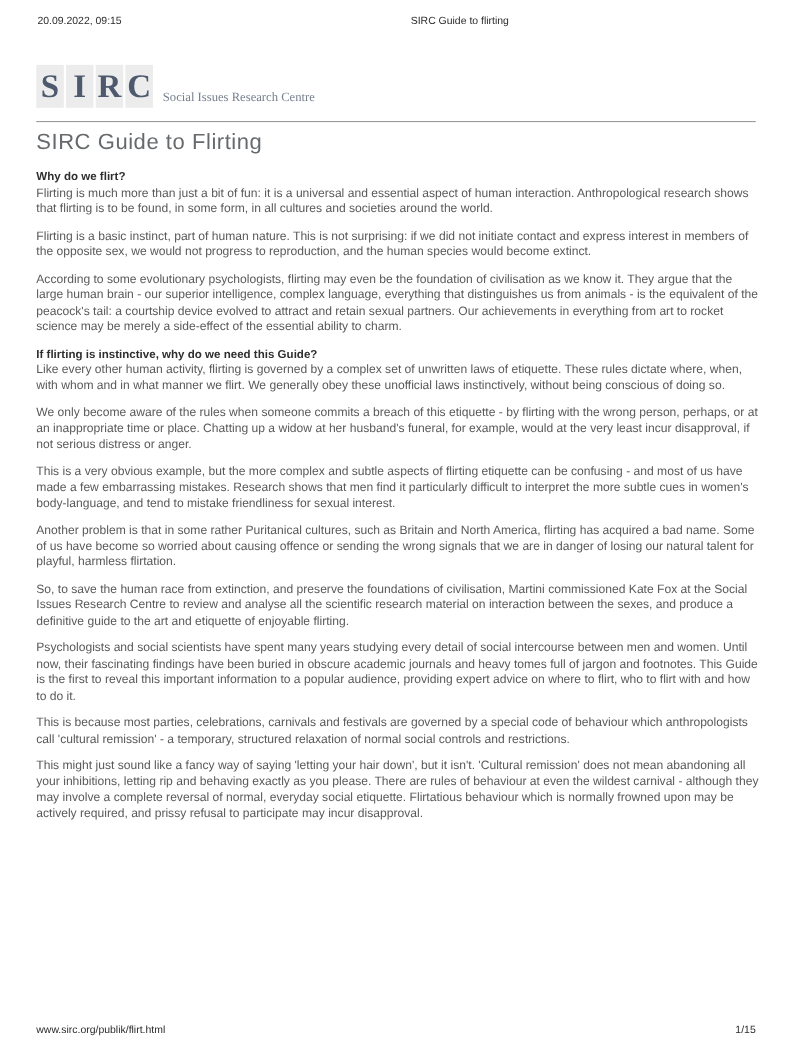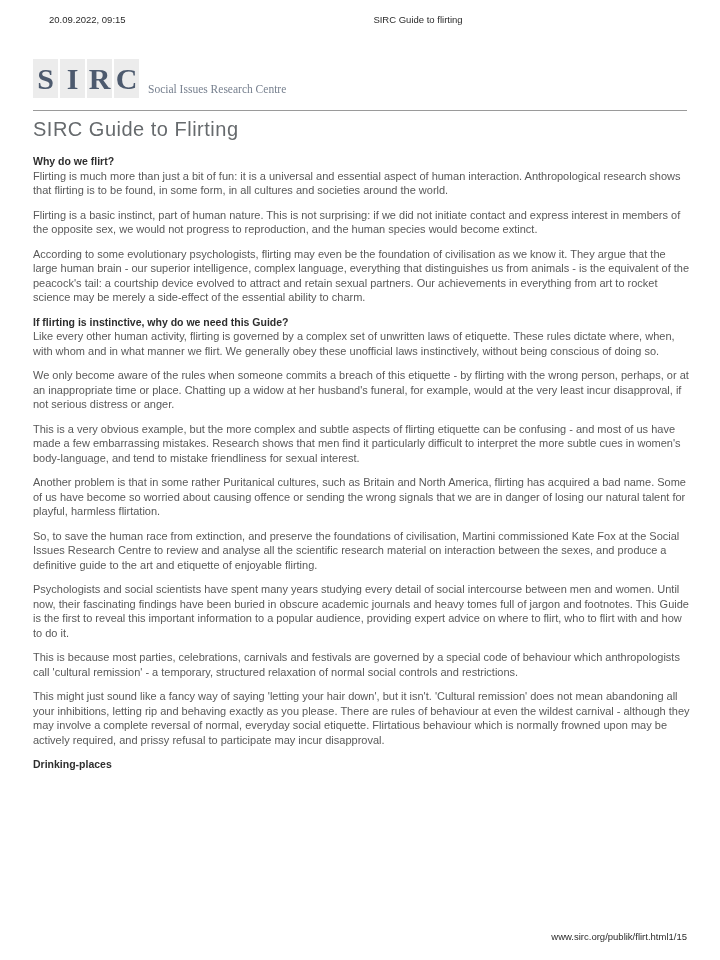--- a/index.html
+++ b/index.html
@@ -16,21 +16,21 @@
   body{
     width:720px;height:960px;background:#ffffff;overflow:hidden;
     font-family:"Liberation Sans", sans-serif;
     -webkit-font-smoothing:antialiased;
   }
   .page{position:relative;width:720px;height:960px;background:#fff;}
 
   
   .print-header{position:absolute;top:14px;left:33px;right:33px;height:14px;
     font-size:9.5px;color:var(--meta-text);}
-  .ph-date{position:absolute;left:16px;top:0;}
+  .ph-date{position:absolute;left:1px;top:0;}
   .ph-title{position:absolute;left:385px;top:0;transform:translateX(-50%);white-space:nowrap;}
 
   
   .logo{position:absolute;top:47px;left:33px;display:flex;align-items:flex-end;}
   .logo-letters{display:flex;gap:2px;}
   .logo-block{width:25px;height:39px;background:var(--logo-block-bg);
     color:var(--logo-navy);font-family:"Liberation Serif", serif;font-weight:bold;
     font-size:30px;line-height:39px;text-align:center;}
   .logo-tagline{font-family:"Liberation Serif", serif;font-size:11.5px;
     color:var(--tagline);margin-left:9px;margin-bottom:3px;white-space:nowrap;margin-top:36px;}
@@ -42,21 +42,21 @@
   .doc-title{font-size:20px;line-height:24px;font-weight:normal;color:#666a6d;
     letter-spacing:0.5px;margin:0 0 13px 0;}
   .doc-subtitle{font-size:11px;line-height:15px;font-weight:bold;font-style:italic;
     color:#1f1f1f;margin:0 0 10px 0;}
   .block{margin:0 0 10px 0;}
   .blk-h{font-size:10.5px;line-height:14.5px;font-weight:bold;color:var(--heading-text);}
   .blk-t{font-size:11px;line-height:14.5px;color:var(--body-text);}
 
   
   .print-footer{position:absolute;left:33px;right:33px;top:931px;
-    display:flex;justify-content:flex-end;font-size:9.5px;color:var(--meta-text);}
+    display:flex;justify-content:space-between;font-size:9.5px;color:var(--meta-text);}
 </style>
 </head>
 <body>
 
 <div class="page">
 
   <div class="print-header">
     <span class="ph-date">20.09.2022, 09:15</span>
     <span class="ph-title">SIRC Guide to flirting</span>
   </div>
@@ -106,23 +106,20 @@
           <div class="blk-t">Psychologists and social scientists have spent many years studying every detail of social intercourse between men and women. Until now, their fascinating findings have been buried in obscure academic journals and heavy tomes full of jargon and footnotes. This Guide is the first to reveal this important information to a popular audience, providing expert advice on where to flirt, who to flirt with and how to do it.</div>
         </div>
         <div class="block">
         </div>
         <div class="block">
           <div class="blk-t">This is because most parties, celebrations, carnivals and festivals are governed by a special code of behaviour which anthropologists call 'cultural remission' - a temporary, structured relaxation of normal social controls and restrictions.</div>
         </div>
         <div class="block">
           <div class="blk-t">This might just sound like a fancy way of saying 'letting your hair down', but it isn't. 'Cultural remission' does not mean abandoning all your inhibitions, letting rip and behaving exactly as you please. There are rules of behaviour at even the wildest carnival - although they may involve a complete reversal of normal, everyday social etiquette. Flirtatious behaviour which is normally frowned upon may be actively required, and prissy refusal to participate may incur disapproval.</div>
         </div>
-        <div class="block">
-          <div class="blk-h">Drinking-places</div>
-        </div>
       </div>
   </div>
 
   <div class="print-footer">
     <span>www.sirc.org/publik/flirt.html</span>
     <span>1/15</span>
   </div>
 
 </div>
 

